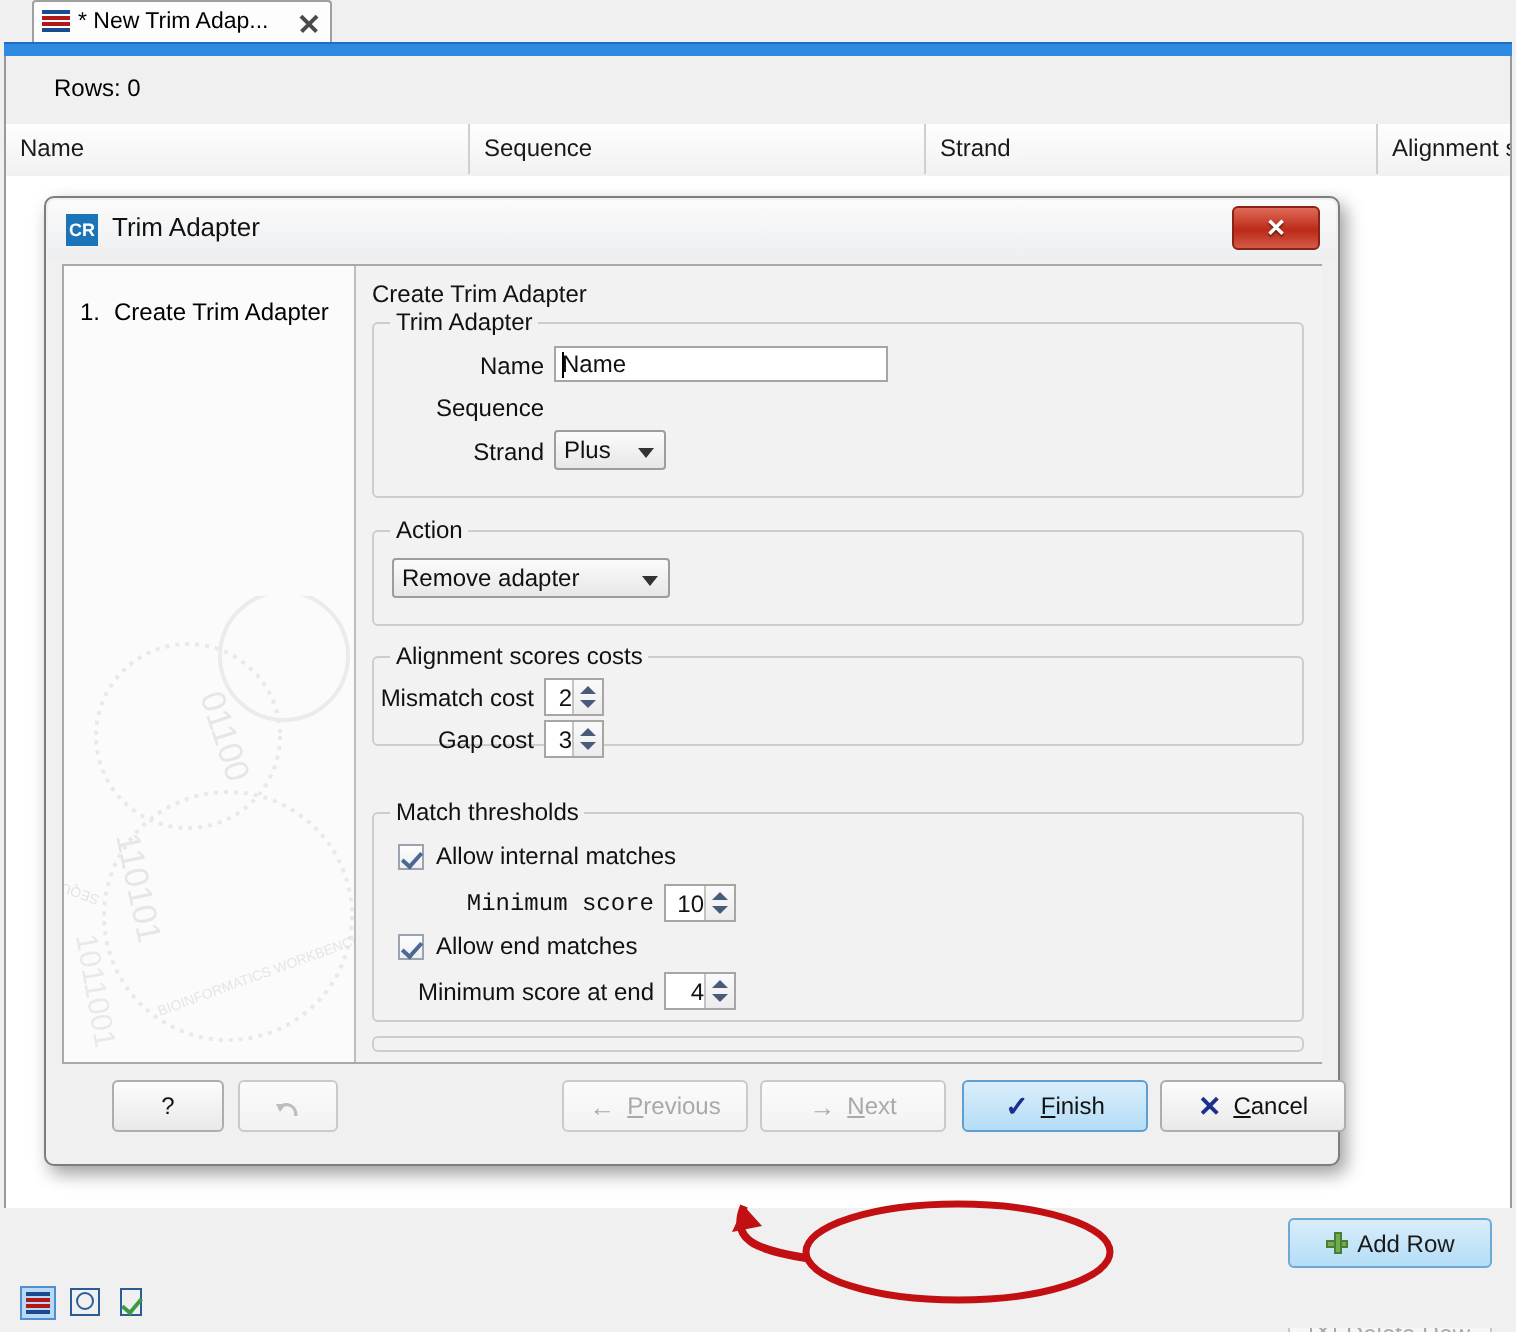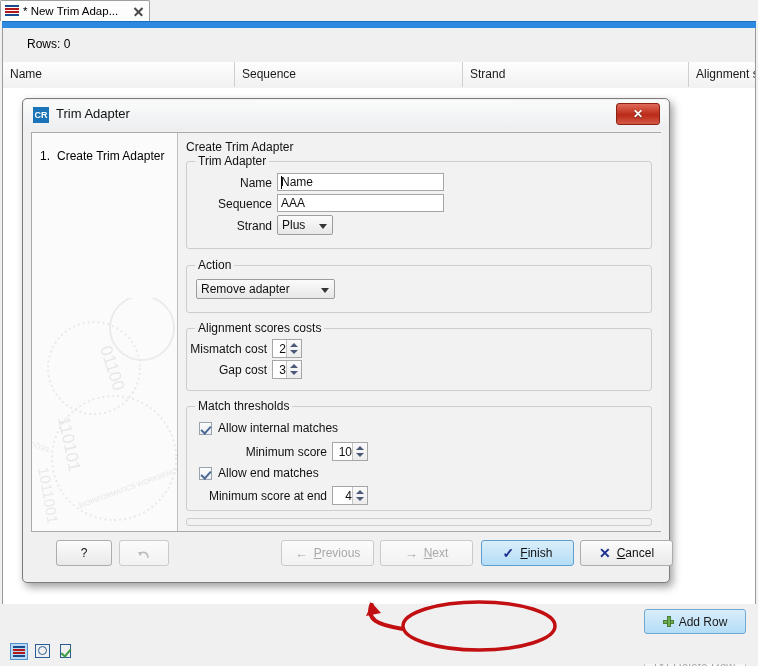--- a/index.html
+++ b/index.html
@@ -7,21 +7,21 @@
     width:758px;height:666px;overflow:hidden;position:relative;
     background:#f0f0f0;
     font-family:"Liberation Sans", sans-serif;
     font-size:12px;color:#000;
     -webkit-font-smoothing:antialiased;
   }
   
   .app{position:absolute;left:0;top:0;width:758px;height:666px;background:#f0f0f0;}
 
   
-  .tabbar{position:absolute;left:0;top:0;width:700px;height:22px;background:#f0f0f0;}
+  .tabbar{position:absolute;left:16px;top:0;width:700px;height:22px;background:#f0f0f0;}
   .tab{
     position:absolute;left:0;top:0;height:21px;width:150px;
     background:#fdfdfd;border:1px solid #a0a0a0;border-bottom:none;
     border-radius:2px 2px 0 0;box-sizing:border-box;
     display:flex;align-items:center;padding:0 4px;
   }
   .tab-ico{width:14px;height:12px;margin-right:4px;position:relative;flex:none;}
   .tab-ico i{position:absolute;left:0;width:14px;height:2px;display:block;}
   .tab-label{font-size:11.5px;color:#000;white-space:nowrap;overflow:hidden;flex:1;}
   .tab-close{width:13px;height:13px;flex:none;position:relative;cursor:pointer;}
@@ -235,39 +235,36 @@
       <div class="pane">
         <div class="pane-title">Create Trim Adapter</div>
 
         <div class="group" style="left:8px;top:28px;width:466px;height:88px;">
           <span class="glabel">Trim Adapter</span>
           <span class="flabel" style="left:10px;top:14px;width:75px;">Name</span>
           <div class="tfield" style="left:90px;top:11px;width:167px;"><span class="caret" style="left: 3px; top: 2px;"></span>
             <span>Name</span>
           </div>
           <span class="flabel" style="left:0;top:35px;width:85px;">Sequence</span>
-          <div class="tfield" style="left:90px;top:32px;width:167px;">
-            <span>AAA</span>
-          </div>
           <span class="flabel" style="left:18px;top:57px;width:67px;">Strand</span>
           <div class="combo" style="left:90px;top:53px;width:56px;">
             <span>Plus</span>
             <span class="arr"></span>
           </div>
         </div>
 
         <div class="group" style="left:8px;top:132px;width:466px;height:48px;">
           <span class="glabel">Action</span>
           <div class="combo" style="left:9px;top:13px;width:139px;">
             <span>Remove adapter</span>
             <span class="arr"></span>
           </div>
         </div>
 
-        <div class="group" style="left:8px;top:195px;width:466px;height:63px;">
+        <div class="group" style="left:8px;top:195px;width:466px;height:45px;">
           <span class="glabel">Alignment scores costs</span>
           <span class="flabel" style="left:0;top:13px;width:80px;">Mismatch cost</span>
           <div class="spin" style="left:85px;top:10px;width:30px;">
             <span class="v">2</span>
             <span class="btns">
                 <i class="up"></i>
                 <i class="dn"></i>
               </span>
           </div>
           <span class="flabel" style="left:0;top:34px;width:80px;">Gap cost</span>
@@ -279,21 +276,21 @@
               </span>
           </div>
         </div>
 
         <div class="group" style="left:8px;top:273px;width:466px;height:105px;">
           <span class="glabel">Match thresholds</span>
           <div class="chk" style="left:12px;top:14px;">
             <span class="box"></span>
             <span class="t">Allow internal matches</span>
           </div>
-          <span class="flabel" style="left:40px;top:38px;width:100px;">Minimum score</span>
+          <span class="flabel" style="left:40px;top:38px;width:100px;font-family:Liberation Mono, monospace;">Minimum score</span>
           <div class="spin" style="left:145px;top:35px;width:36px;">
             <span class="v">10</span>
             <span class="btns">
                 <i class="up"></i>
                 <i class="dn"></i>
               </span>
           </div>
           <div class="chk" style="left:12px;top:59px;">
             <span class="box"></span>
             <span class="t">Allow end matches</span>

